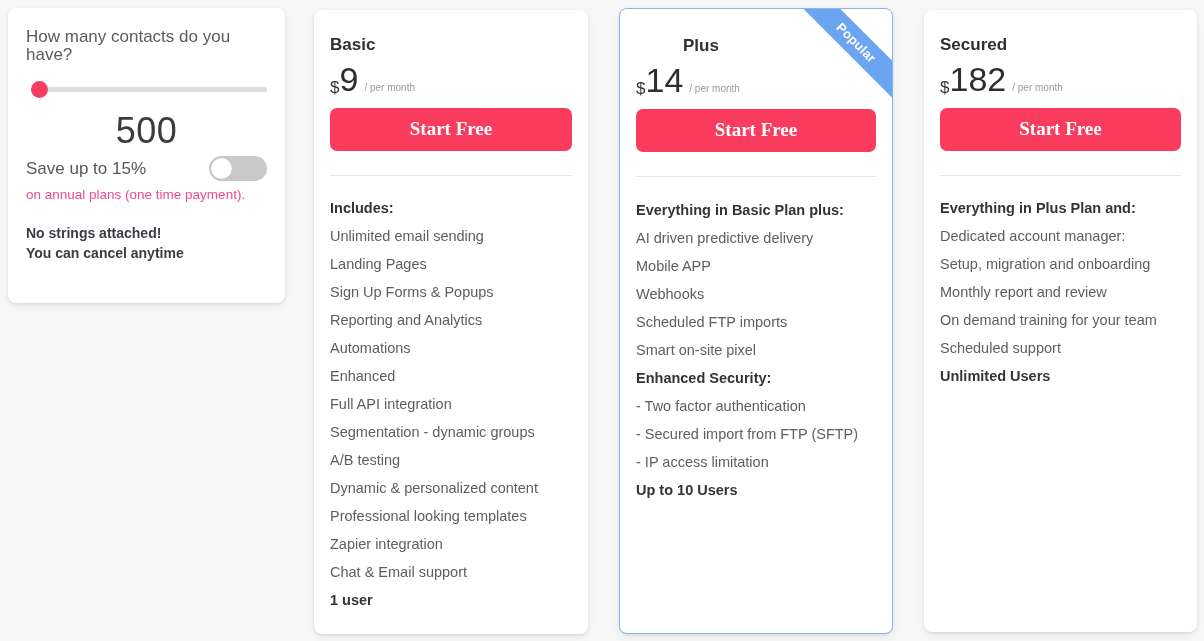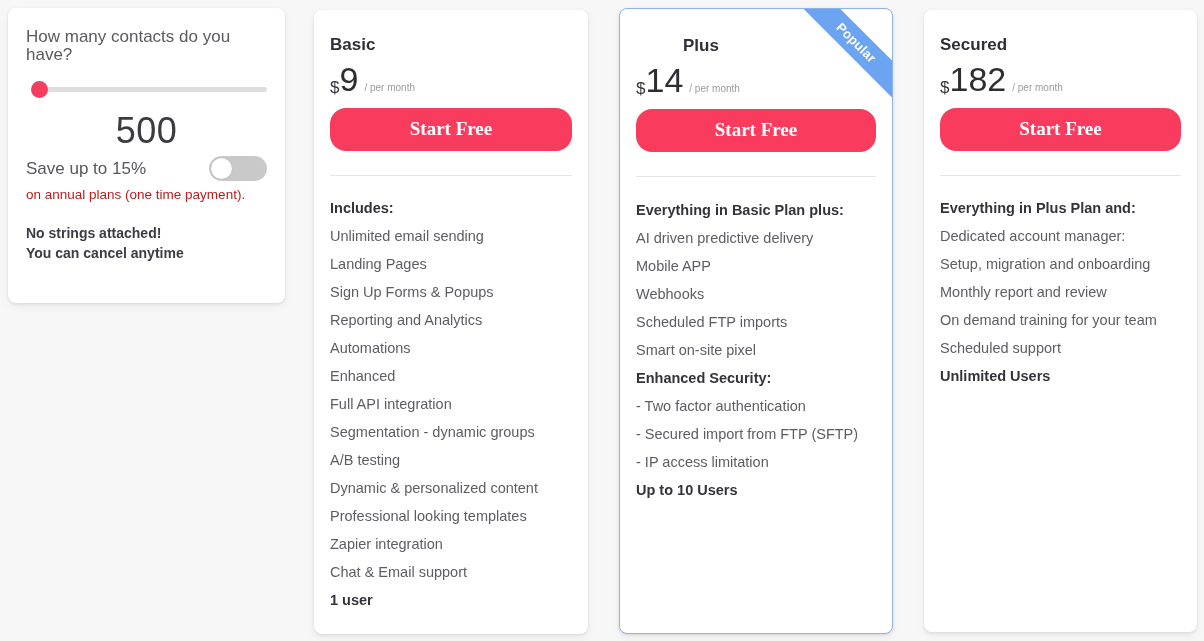--- a/index.html
+++ b/index.html
@@ -102,21 +102,21 @@
     left: 2px;
     top: 2px;
     width: 21px;
     height: 21px;
     border-radius: 50%;
     background: #ffffff;
     box-shadow: 0 0 1px rgba(0,0,0,0.25);
   }
   .calc-sub {
     font-size: 13.5px;
-    color: #b91c1c;
+    color: #ec4899;
     margin: 4px 0 0 0;
     line-height: 20px;
   }
   .calc-note {
     margin-top: 18px;
     font-size: 14px;
     font-weight: 700;
     color: #3c3c44;
     line-height: 20px;
   }
@@ -167,21 +167,21 @@
     margin-left: 6px;
   }
 
   .cta-button {
     display: block;
     width: 100%;
     box-sizing: border-box;
     background: #f93c5e;
     color: #ffffff;
     border: none;
-    border-radius: 16px;
+    border-radius: 7px;
     padding: 10px 0 11px 0;
     font-family: "Liberation Serif", serif;
     font-size: 19px;
     font-weight: 700;
     text-align: center;
     cursor: pointer;
     margin: 2px 0 0 0;
   }
 
   .divider {

